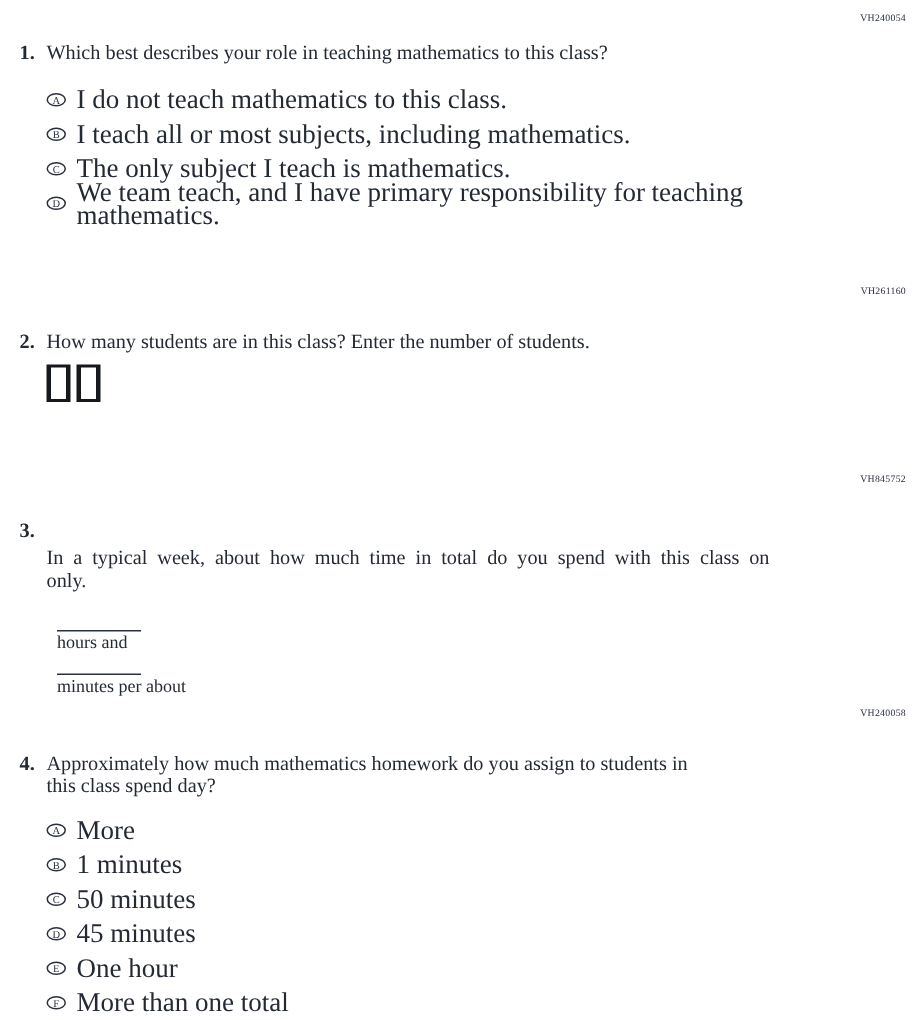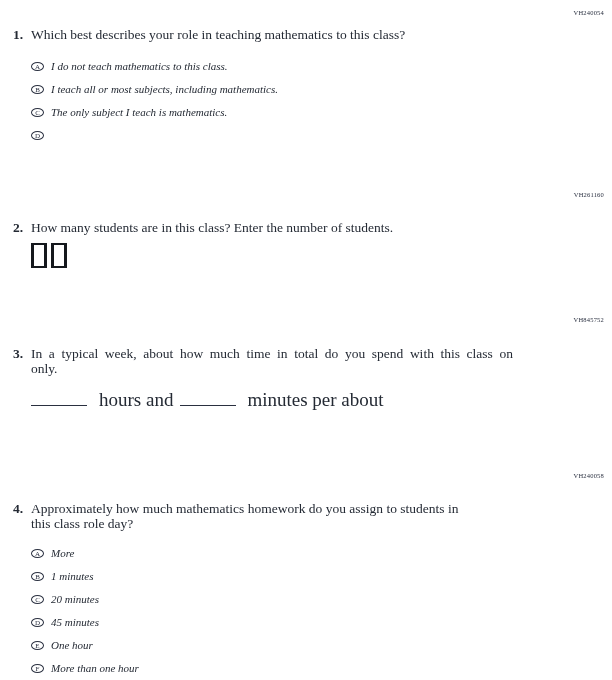--- a/index.html
+++ b/index.html
@@ -28,21 +28,21 @@
     flex: 0 0 18px;
     font-size: 13.5px;
     line-height: 15px;
   }
   .q-text {
     font-size: 13.5px;
     line-height: 15px;
     width: 482px;
   }
   .q-line { display: block; }
-  .q-line.justify { text-align: justify; text-align-last: justify; }
+  .q-line.justify { text-align: justify; text-align-last: justify; margin-top: 18px; }
   .options { margin-top: 13px; margin-left: 18px; }
   .options.tight { margin-top: 11px; }
   .opt {
     height: 23px;
     display: flex;
     align-items: center;
     cursor: default;
   }
   .bubble {
     flex: 0 0 13px;
@@ -51,37 +51,38 @@
     border: 1px solid #2a3040;
     border-radius: 50%;
     font-size: 7px;
     line-height: 9px;
     text-align: center;
     margin-right: 7px;
     box-sizing: border-box;
     color: #2a3040;
     font-family: "Liberation Serif", serif;
   }
-  .opt-label { font-size: 11px; line-height: 15px; font-style: italic; }
+  .opt-label { font-size: 18px; line-height: 15px; }
   .digit-boxes { margin-top: 8px; margin-left: 18px; display: flex; }
   .digit-box {
     width: 10px;
     height: 21px;
     border-style: solid;
     border-color: #15181d;
     border-width: 2px 3px;
     margin-right: 4px;
     background: #ffffff;
   }
   .blank-row {
     margin-top: 13px;
     margin-left: 18px;
-    font-size: 19px;
+    font-size: 12px;
     display: flex;
     align-items: baseline;
+    flex-direction: column;
   }
   .blank {
     display: inline-block;
     width: 56px;
     height: 13px;
     border-bottom: 1.4px solid #2a3040;
   }
   .blank.first { margin-right: 12px; }
   .blank.second { margin-left: 7px; margin-right: 11px; }
 </style>
@@ -104,20 +105,21 @@
       <div class="opt">
         <span class="bubble">B</span>
         <span class="opt-label">I teach all or most subjects, including mathematics.</span>
       </div>
       <div class="opt">
         <span class="bubble">C</span>
         <span class="opt-label">The only subject I teach is mathematics.</span>
       </div>
       <div class="opt">
         <span class="bubble">D</span>
+        <span class="opt-label">We team teach, and I have primary responsibility for teaching mathematics.</span>
       </div>
     </div>
   </div>
 
   <div class="code" style="top:191px;">VH261160</div>
   <div class="question" style="top:220px;">
     <div class="q-row">
       <span class="q-num">2.</span>
       <span class="q-text">How many students are in this class? Enter the number of students.</span>
     </div>
@@ -143,44 +145,44 @@
       <span>minutes per about</span>
     </div>
   </div>
 
   <div class="code" style="top:472px;">VH240058</div>
   <div class="question" style="top:501px;">
     <div class="q-row">
       <span class="q-num">4.</span>
       <span class="q-text">
         <span class="q-line">Approximately how much mathematics homework do you assign to students in</span>
-        <span class="q-line">this class role day?</span>
+        <span class="q-line">this class spend day?</span>
       </span>
     </div>
     <div class="options tight">
       <div class="opt">
         <span class="bubble">A</span>
         <span class="opt-label">More</span>
       </div>
       <div class="opt">
         <span class="bubble">B</span>
         <span class="opt-label">1 minutes</span>
       </div>
       <div class="opt">
         <span class="bubble">C</span>
-        <span class="opt-label">20 minutes</span>
+        <span class="opt-label">50 minutes</span>
       </div>
       <div class="opt">
         <span class="bubble">D</span>
         <span class="opt-label">45 minutes</span>
       </div>
       <div class="opt">
         <span class="bubble">E</span>
         <span class="opt-label">One hour</span>
       </div>
       <div class="opt">
         <span class="bubble">F</span>
-        <span class="opt-label">More than one hour</span>
+        <span class="opt-label">More than one total</span>
       </div>
     </div>
   </div>
 
 </div>
 
 </body></html>

